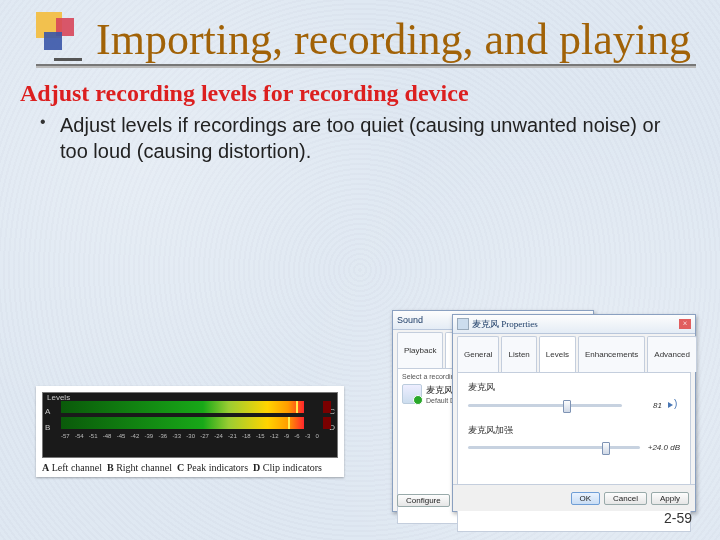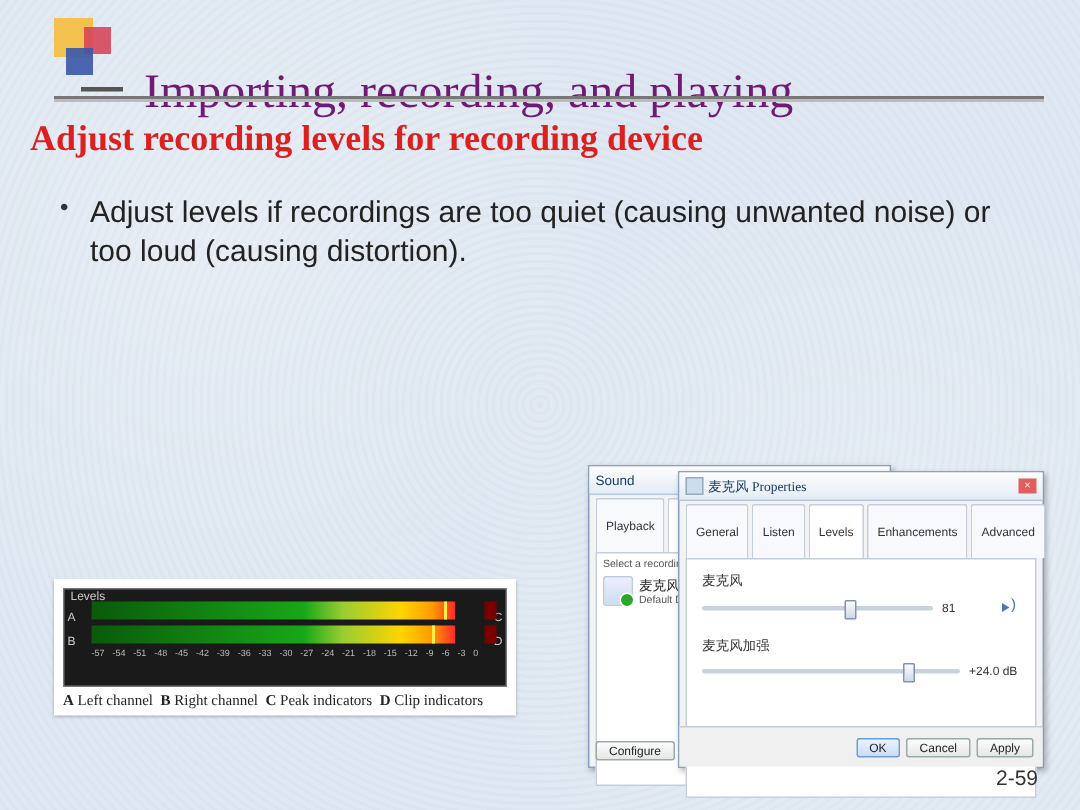--- a/index.html
+++ b/index.html
@@ -19,42 +19,42 @@
   .logo {
     position: absolute; left: 36px; top: 12px; width: 46px; height: 46px;
   }
   .logo span { position: absolute; display: block; }
   .lg-y { width: 26px; height: 26px; background: #f2c14e; left: 0; top: 0; }
   .lg-r { width: 18px; height: 18px; background: #d7465a; left: 20px; top: 6px; opacity: .9; }
   .lg-b { width: 18px; height: 18px; background: #3a57a8; left: 8px; top: 20px; opacity: .9; }
   .title {
     position: absolute; left: 96px; top: 14px;
     font-family: "Times New Roman", Times, serif;
-    font-size: 32px; color: #701a75; margin-top: 28px;
+    font-size: 44px; color: #a16207;
   }
   .rule {
     position: absolute; left: 36px; right: 24px; top: 64px; height: 2px;
     background: #777; box-shadow: 0 2px 0 #bbb;
   }
   .rule::before {
     content: ""; position: absolute; left: 18px; top: -6px; width: 28px; height: 3px;
     background: #555;
   }
   .subhead {
     position: absolute; left: 20px; top: 80px;
     font-family: "Times New Roman", Times, serif;
     font-weight: bold; font-size: 24px; color: #dc1f1f;
   }
   ul.bullets {
     position: absolute; left: 36px; right: 28px; top: 112px;
     margin: 0; padding: 0; list-style: none;
     font-size: 20px; line-height: 1.3;
   }
   ul.bullets li {
-    position: relative; padding-left: 24px; margin-bottom: 10px; margin-top: 17px;
+    position: relative; padding-left: 24px; margin-bottom: 10px;
   }
   ul.bullets li::before {
     content: "•"; position: absolute; left: 4px; top: 0; color: #333; font-size: 16px;
   }
   .slidenum {
     position: absolute; right: 28px; bottom: 14px;
     font-size: 14px; color: #333;
   }
 
   
@@ -156,21 +156,21 @@
   .slider {
     margin-top: 6px; display: flex; align-items: center; gap: 6px;
   }
   .track {
     flex: 1; height: 3px; background: #c7d2e0; position: relative; border-radius: 2px;
   }
   .thumb {
     position: absolute; top: -4px; width: 6px; height: 11px;
     background: linear-gradient(#fdfdfd,#cfd8e6); border: 1px solid #7e93b4; border-radius: 1px;
   }
-  .val { font-size: 8px; color: #333; width: 34px; text-align: left; }
+  .val { font-size: 8px; color: #333; width: 34px; text-align: right; font-style: italic; }
   .spk-ico {
     width: 12px; height: 10px; position: relative;
   }
   .spk-ico::before {
     content: ""; position: absolute; left: 0; top: 2px;
     border-style: solid; border-width: 3px 0 3px 5px; border-color: transparent transparent transparent #4a77b4;
   }
   .spk-ico::after {
     content: ")"; position: absolute; left: 6px; top: -2px; color: #4a77b4; font-size: 10px;
   }

